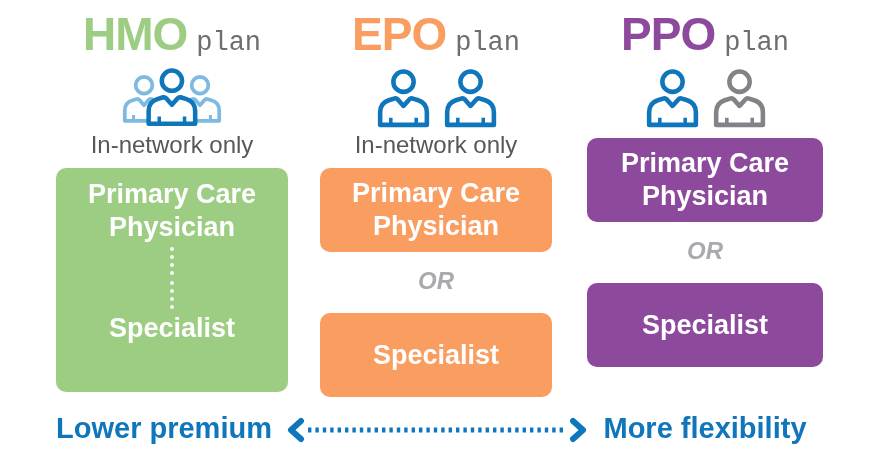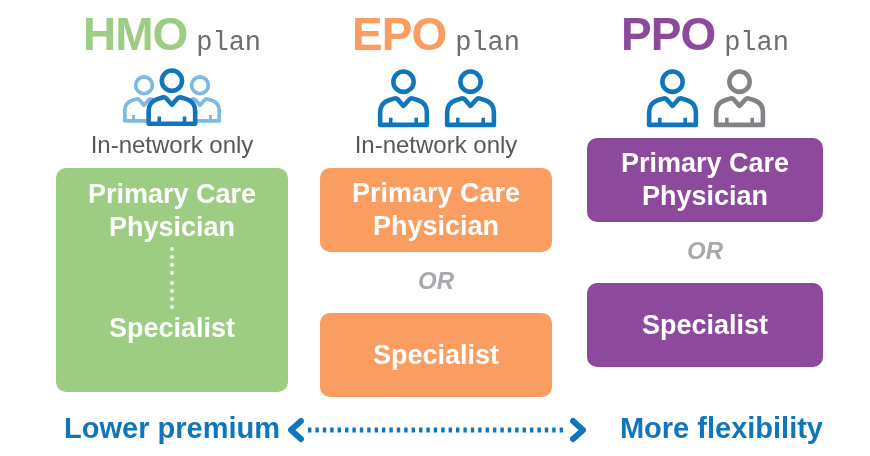--- a/index.html
+++ b/index.html
@@ -37,21 +37,21 @@
 
   .smallbox{width:100%; height:84px; border-radius:10px; color:#fff; box-sizing:border-box;
     display:flex; align-items:center; justify-content:center; text-align:center;
     font-size:27px; font-weight:600; line-height:33px; margin-top:8px;}
   #col-epo .smallbox{background:var(--orange);}
   #col-ppo .smallbox{background:var(--purple);}
   .or-row{height:49px; margin-top:4px; display:flex; align-items:center; justify-content:center;
     font-size:24px; font-weight:700; color:var(--gray-or); align-self:stretch;font-style:italic;}
 
   .footer-label{position:absolute; top:410px; height:36px; line-height:36px;
-    font-size:29px; font-weight:700; color:var(--blue); text-align:right; white-space:nowrap;}
+    font-size:29px; font-weight:700; color:var(--blue); text-align:center; white-space:nowrap;}
   #footer-left{left:48px; width:232px;}
   #footer-right{left:587px; width:236px;}
   .arrow-wrap{position:absolute; left:286px; top:417px; width:302px; height:26px;}
 
   .stroke-blue{stroke:var(--blue);}
   .stroke-light{stroke:var(--light-blue);}
   .stroke-gray{stroke:var(--gray-person);}
 </style>
 </head>
 <body>

